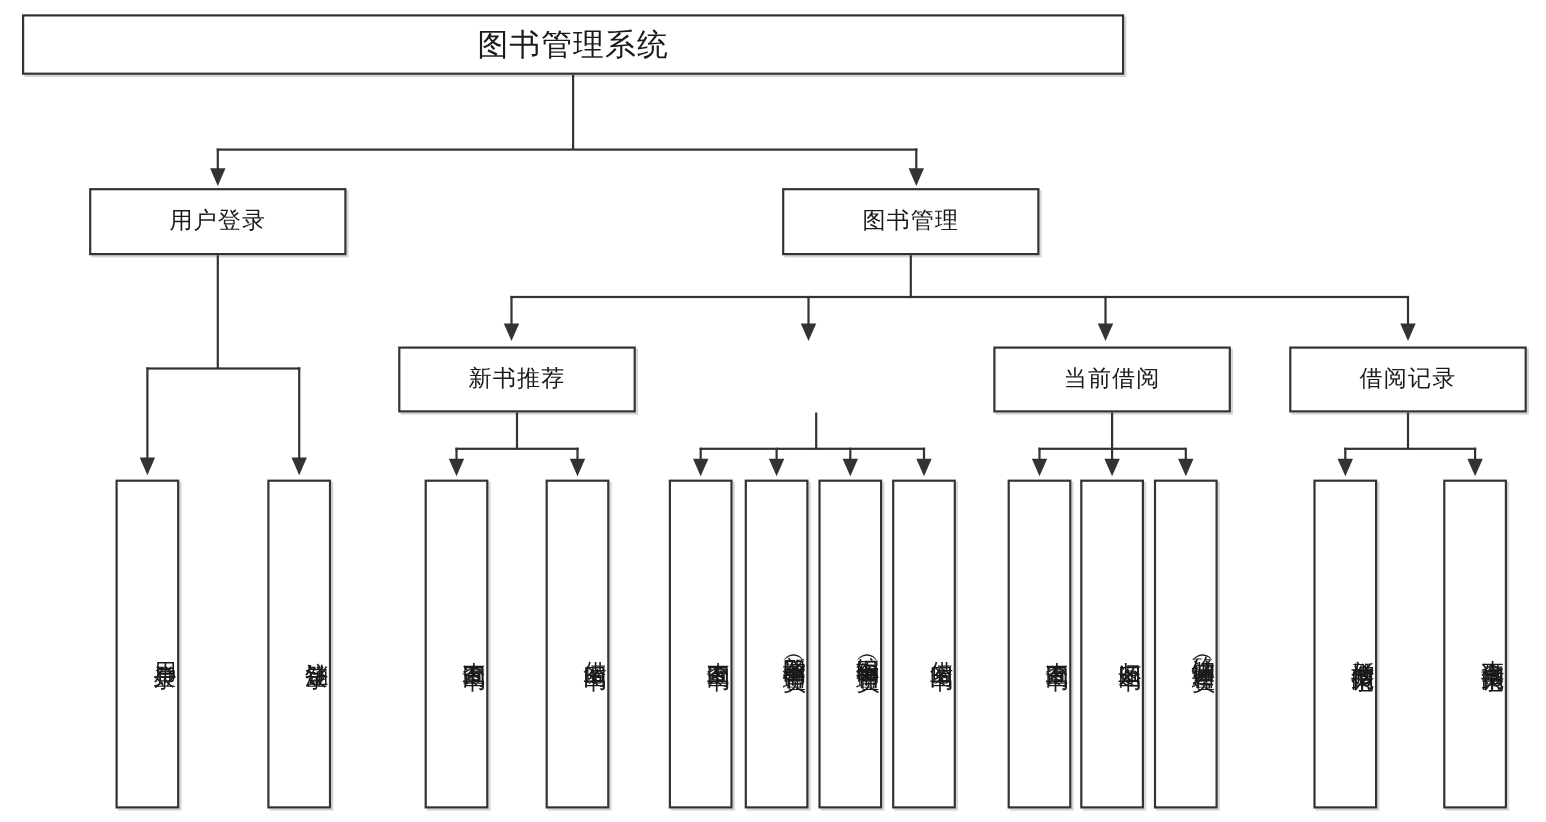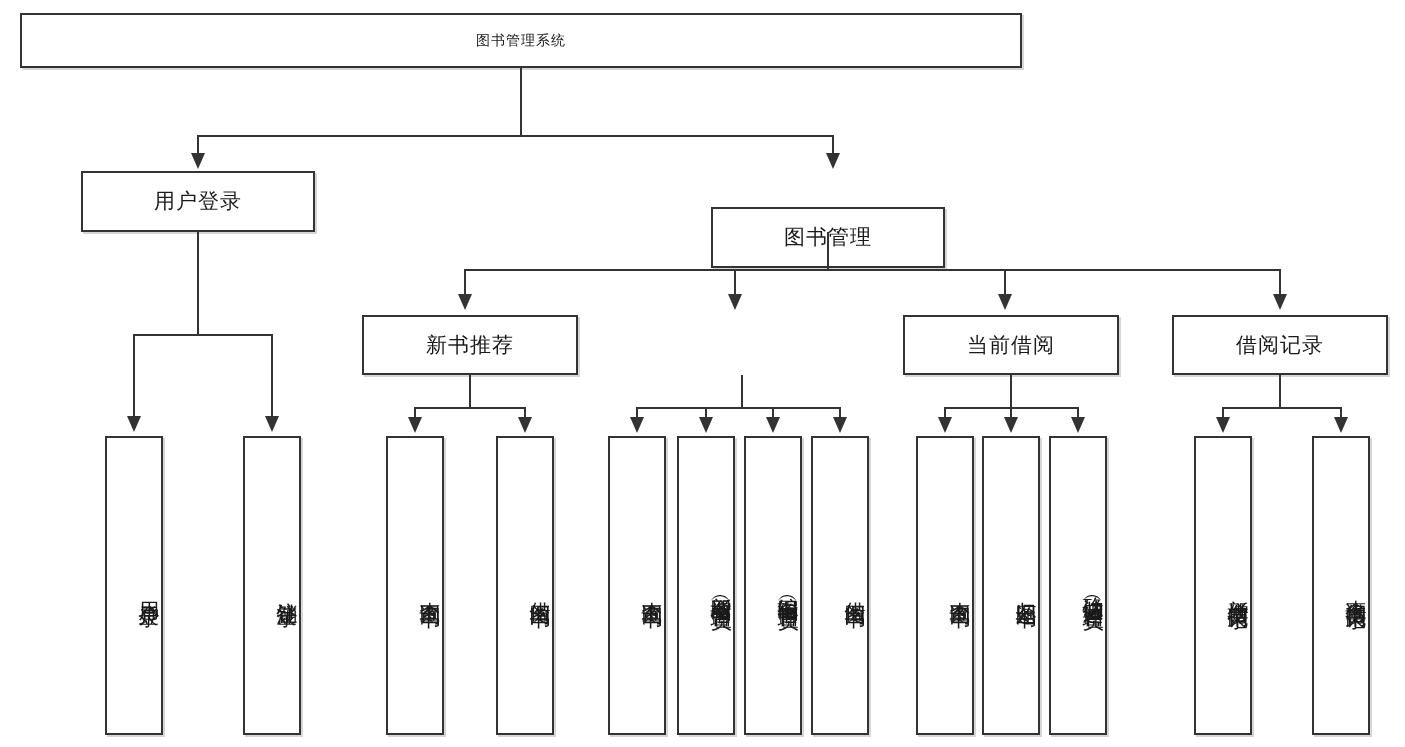--- a/index.html
+++ b/index.html
@@ -31,21 +31,21 @@
     color: #1a1a1a;
     line-height: 1.18;
     text-align: center;
   }
   .node.h {                 
     writing-mode: horizontal-tb;
     font-size: 21px;
     letter-spacing: 1px;
   }
   .node.root {
-    font-size: 14px;
+    font-size: 28px;
   }
   .node.v {                 
     writing-mode: vertical-rl;
     text-orientation: upright;
     font-size: 21px;
     letter-spacing: 2px;
     align-items: flex-start;
     justify-content: center;
     padding-top: 6px;
   }
@@ -96,21 +96,21 @@
   <div class="ln hz" style="left:197px; top:135px; width:637px; height:2px;"></div>
 
   <div class="ln vz" style="left:197px; top:135px; width:2px; height:20px;"></div>
   <div class="arrow" style="left:191px; top:153px;"></div>
   <div class="ln vz" style="left:832px; top:135px; width:2px; height:20px;"></div>
   <div class="arrow" style="left:826px; top:153px;"></div>
 
   <div class="node h" style="left:81px; top:171px; width:234px; height:61px;">
     <span>用户登录</span>
   </div>
-  <div class="node h" style="left:711px; top:171px; width:234px; height:61px;margin-top:36px;">
+  <div class="node h" style="left:711px; top:171px; width:234px; height:61px;">
     <span>图书管理</span>
   </div>
 
   <div class="ln vz" style="left:197px; top:232px; width:2px; height:103px;"></div>
   <div class="ln hz" style="left:133px; top:334px; width:140px; height:2px;"></div>
   <div class="ln vz" style="left:133px; top:334px; width:2px; height:84px;"></div>
   <div class="arrow" style="left:127px; top:416px;"></div>
   <div class="ln vz" style="left:271px; top:334px; width:2px; height:84px;"></div>
   <div class="arrow" style="left:265px; top:416px;"></div>
 

